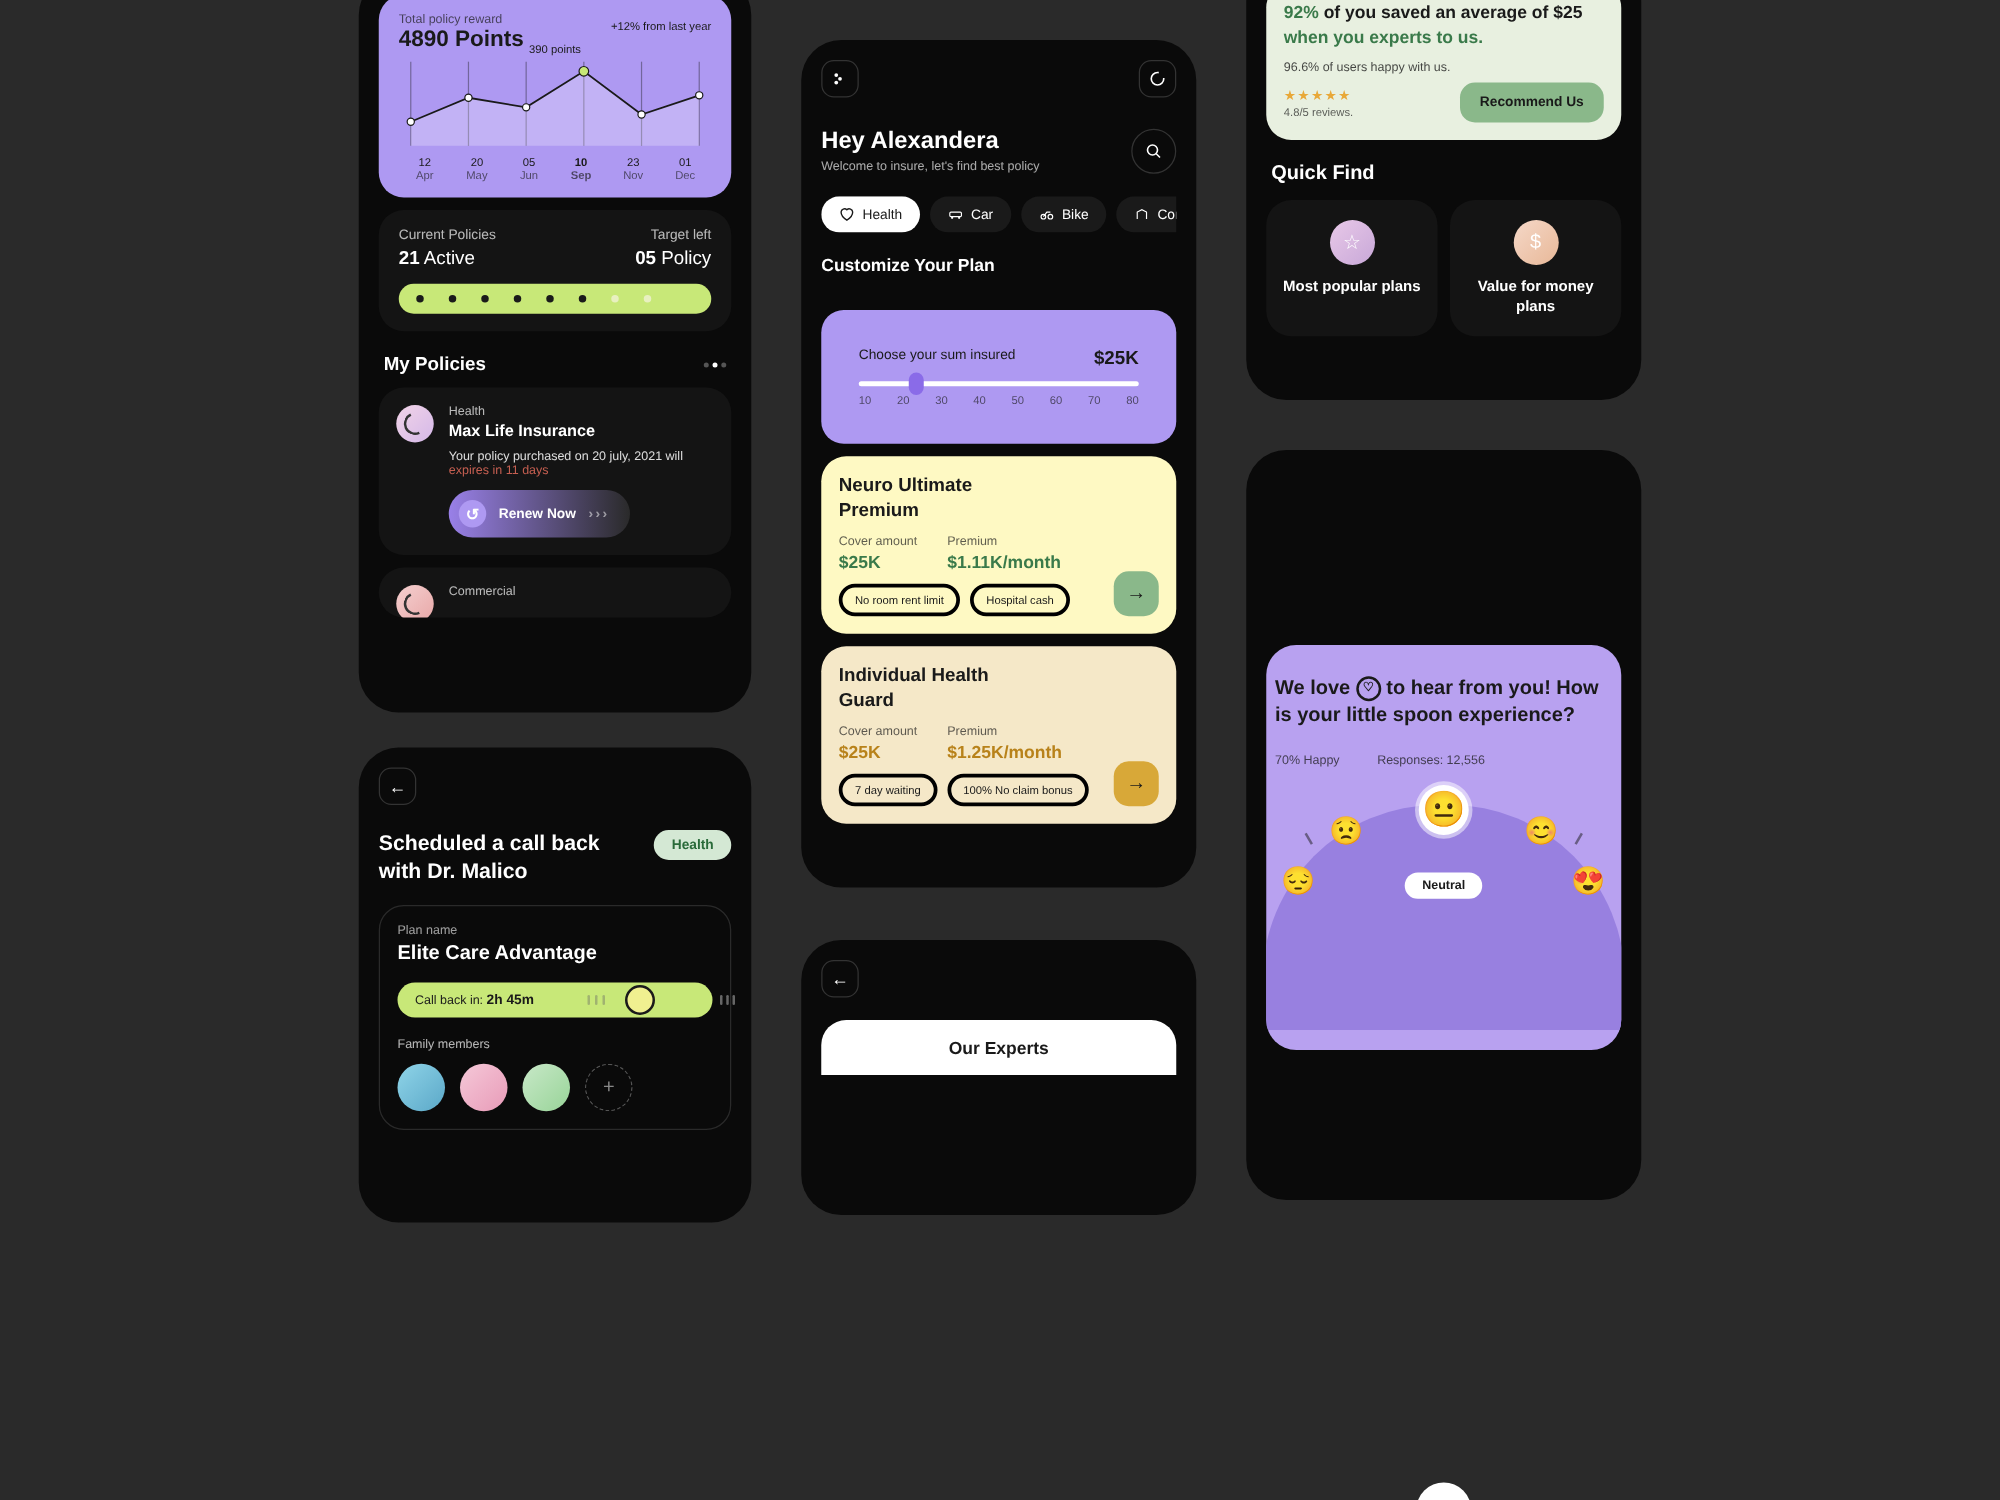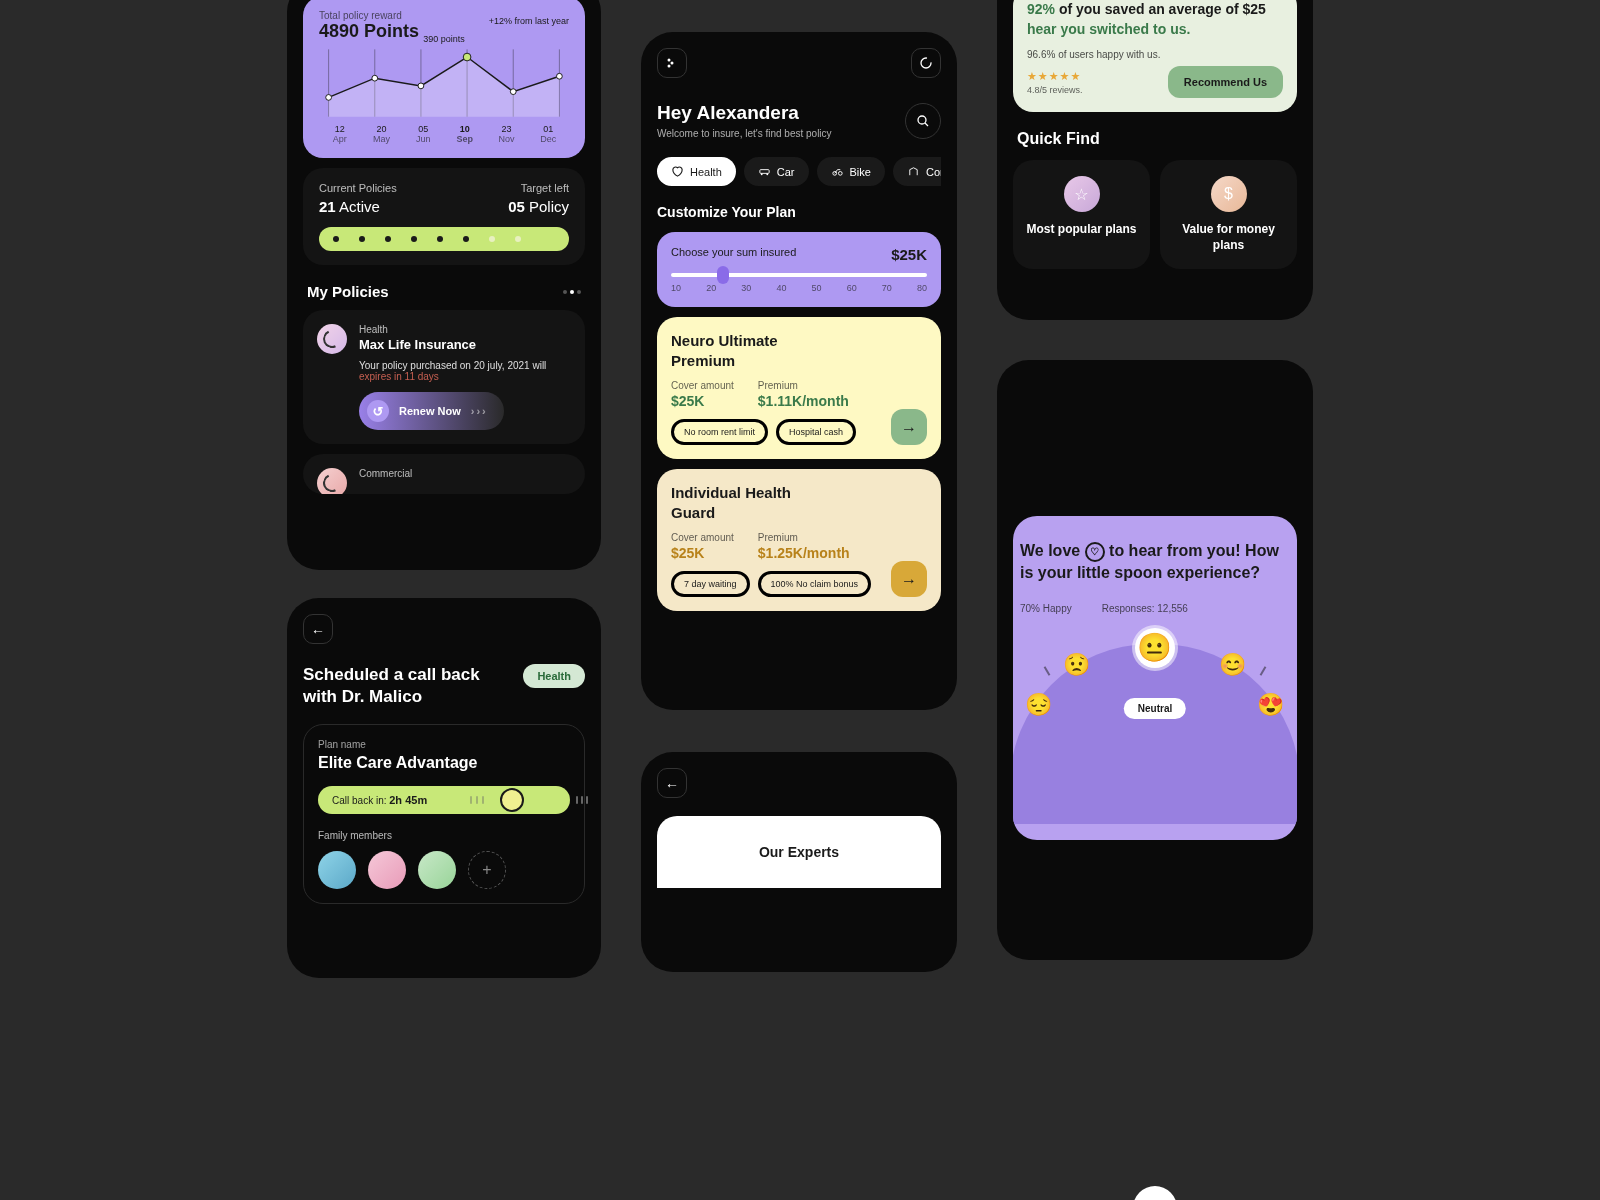--- a/index.html
+++ b/index.html
@@ -80,21 +80,21 @@
 .greet-row{display:flex;justify-content:space-between;align-items:flex-end;margin-top:24px}
 .greet h2{font-size:19px;font-weight:600}
 .greet p{font-size:10px;opacity:.65;margin-top:4px}
 .search-circ{width:36px;height:36px;border-radius:50%;border:1px solid #333;display:flex;align-items:center;justify-content:center}
 .chips{display:flex;gap:8px;margin-top:18px;overflow:hidden}
 .chip{display:flex;align-items:center;gap:6px;border-radius:20px;padding:8px 14px;font-size:11px;background:#1a1a1a;white-space:nowrap}
 .chip.active{background:#fff;color:#1a1a1a}
 .chip svg{width:13px;height:13px}
 .custom-h{font-size:14px;font-weight:600;margin-top:18px}
 
-.sum-card{background:#ae99f2;border-radius:18px;padding:14px;margin-top:12px;color:#1a1a1a}
+.sum-card{background:#ae99f2;border-radius:18px;padding:30px;margin-top:28px;color:#1a1a1a}
 .sum-head{display:flex;justify-content:space-between;font-size:11px}
 .sum-amt{font-size:15px;font-weight:700}
 .slider-track{height:4px;background:#fff;border-radius:4px;margin-top:10px;position:relative}
 .slider-thumb{width:12px;height:18px;border-radius:8px;background:#8a6be8;position:absolute;top:-7px;left:18%}
 .slider-labels{display:flex;justify-content:space-between;font-size:9px;margin-top:6px;opacity:.65}
 
 .plan-card{border-radius:20px;padding:14px;margin-top:10px;color:#1a1a1a;position:relative}
 .pc-green{background:#fef9c3}
 .pc-cream{background:#f5e8c8}
 .plan-name{font-size:15px;font-weight:600;line-height:1.3}
@@ -106,21 +106,21 @@
 .plan-tags{display:flex;gap:8px;margin-top:10px}
 .ptag{border:3px solid #000000;border-radius:14px;padding:5px 10px;font-size:9px}
 .plan-arrow{position:absolute;right:14px;bottom:14px;width:36px;height:36px;border-radius:12px;display:flex;align-items:center;justify-content:center;font-size:16px}
 .pa-green{background:#8ab88a;color:#1a1a1a}
 .pa-orange{background:#d8a838;color:#1a1a1a}
 
 
 .p4{left:476px;top:752px;width:316px;height:220px}
 .exp-row{display:flex;justify-content:space-between;align-items:flex-start;margin-top:20px}
 .exp-title{font-size:17px;font-weight:600;line-height:1.3;max-width:200px}
-.exp-card{background:#fff;color:#1a1a1a;border-radius:20px 20px 0 0;padding:28px;margin-top:18px}
+.exp-card{background:#fff;color:#1a1a1a;border-radius:20px 20px 0 0;padding:14px;margin-top:18px}
 .exp-h{font-size:14px;font-weight:700;text-align:center}
 
 
 .p5{left:832px;top:-30px;width:316px;height:350px}
 .rec-card{background:#e8f0e0;border-radius:20px;padding:14px;color:#1a1a1a}
 .rec-text{font-size:14px;font-weight:600;line-height:1.4}
 .rec-text .hl{color:#3a7a4a}
 .rec-sub{font-size:10px;margin-top:10px;opacity:.8}
 .rec-row{display:flex;justify-content:space-between;align-items:center;margin-top:6px}
 .stars{color:#e8a838;font-size:11px;letter-spacing:1px}
@@ -424,21 +424,21 @@
 
 <div class="phone p4">
   <div class="back-btn">←</div>
   <div class="exp-card">
     <div class="exp-h">Our Experts</div>
   </div>
 </div>
 
 <div class="phone p5">
   <div class="rec-card">
-    <div class="rec-text"><span class="hl">92%</span><span> of you saved an average of $25 </span><span class="hl">hear you switched to us.</span></div>
+    <div class="rec-text"><span class="hl">92%</span><span> of you saved an average of $25 </span><span class="hl">when you experts to us.</span></div>
     <div class="rec-sub">96.6% of users happy with us.</div>
     <div class="rec-row">
       <div>
         <div class="stars">★★★★★</div>
         <div class="rec-score">4.8/5 reviews.</div>
       </div>
       <div class="rec-btn">Recommend Us</div>
     </div>
   </div>
   <div class="qf-h">Quick Find</div>

